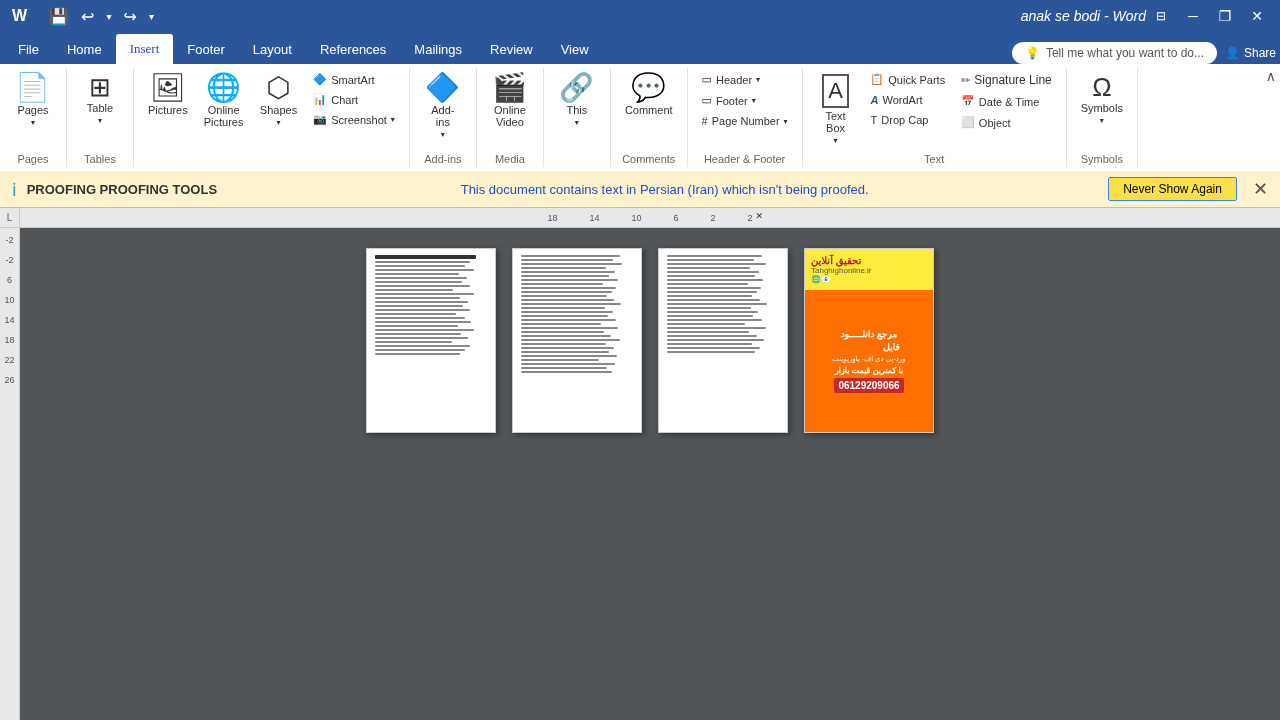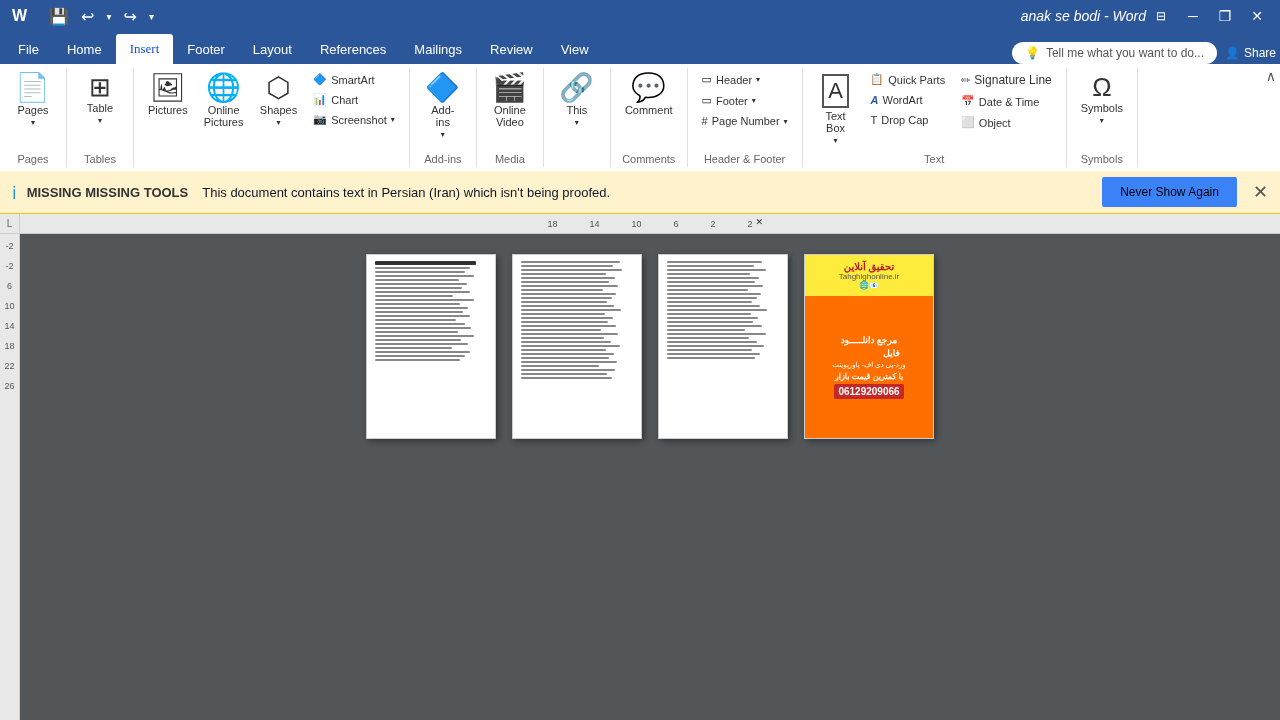--- a/index.html
+++ b/index.html
@@ -104,24 +104,24 @@
       background: #fff3cd;
       border-bottom: 1px solid #ffc107;
       display: flex;
       align-items: center;
       padding: 6px 12px;
       gap: 10px;
       font-size: 13px;
     }
     .notif-icon { color: #2b9ad1; font-size: 18px; }
     .notif-title { font-weight: bold; color: #333; margin-right: 4px; }
-    .notif-msg { color: #0f172a; flex: 1; }
+    .notif-msg { color: #1d4ed8; flex: 1; text-align: center; }
     .notif-btn {
-      background: #3b82f6;
-      border: 4px solid #3b82f6;
+      background: #fde047;
+      border: 1px solid #3b82f6;
       padding: 4px 14px;
       font-size: 12px;
       cursor: pointer;
       border-radius: 2px;
     }
     .notif-close { background: none; border: none; font-size: 18px; cursor: pointer; color: #555; margin-left: 6px; }
 
     
     .ruler-area { display: flex; }
     .corner-box { width: 20px; height: 20px; background: #e8e8e8; border-right: 1px solid #ccc; border-bottom: 1px solid #ccc; flex-shrink: 0; display: flex; align-items: center; justify-content: center; font-size: 10px; color: #666; }
@@ -414,21 +414,21 @@
       </div>
       <div class="group-label">Symbols</div>
     </div>
 
     <button class="ribbon-collapse">∧</button>
   </div>
 </div>
 
 <div class="notification-bar">
   <span class="notif-icon">ℹ</span>
-  <span class="notif-title">MISSING MISSING TOOLS</span>
+  <span class="notif-title">PROOFING PROOFING TOOLS</span>
   <span class="notif-msg">This document contains text in Persian (Iran) which isn't being proofed.</span>
   <button class="notif-btn">Never Show Again</button>
   <button class="notif-close">✕</button>
 </div>
 
 <div class="ruler-area">
   <div class="corner-box">L</div>
   <div class="ruler-h">
     <span style="position:relative;width:100%;display:flex;justify-content:center;gap:32px;font-size:9px;color:#555;">
       <span>18</span>
@@ -549,21 +549,21 @@
           <div class="p-line thin" style="width:80%;"></div>
           <div class="p-line thin" style="width:87%;"></div>
           <div class="p-line thin" style="width:76%;"></div>
           <div class="p-line thin" style="width:83%;"></div>
           <div class="p-line thin" style="width:79%;"></div>
         </div>
       </div>
 
       <div class="page-thumb ad-page">
         <div style="width:100%;height:100%;display:flex;flex-direction:column;">
-          <div class="ad-yellow" style="background:#ffeb3b;padding:6px;text-align:center;">
+          <div class="ad-yellow" style="background:#ffeb3b;padding:6px;text-align:left;">
             <div style="font-size:10px;font-weight:bold;color:#b71c1c;direction:rtl;">تحقیق آنلاین</div>
             <div style="font-size:8px;color:#555;">Tahghighonline.ir</div>
             <div style="font-size:8px;color:#333;">🌐📧</div>
           </div>
           <div class="ad-orange" style="background:#ff6f00;flex:1;display:flex;flex-direction:column;align-items:center;justify-content:center;padding:4px;gap:3px;">
             <div style="font-size:9px;font-weight:bold;color:#fff;direction:rtl;text-align:center;">مرجع دانلـــــود</div>
             <div style="font-size:9px;font-weight:bold;color:#fff;direction:rtl;margin-left:45px;">فایل</div>
             <div style="font-size:7px;color:#fff;direction:rtl;text-align:center;">ورد-پی دی اف- پاورپوینت</div>
             <div style="font-size:8px;font-weight:bold;color:#fff;direction:rtl;text-align:center;">با کمترین قیمت بازار</div>
             <div style="font-size:10px;font-weight:bold;color:#fff;background:#c62828;padding:2px 4px;border-radius:2px;">06129209066</div>

